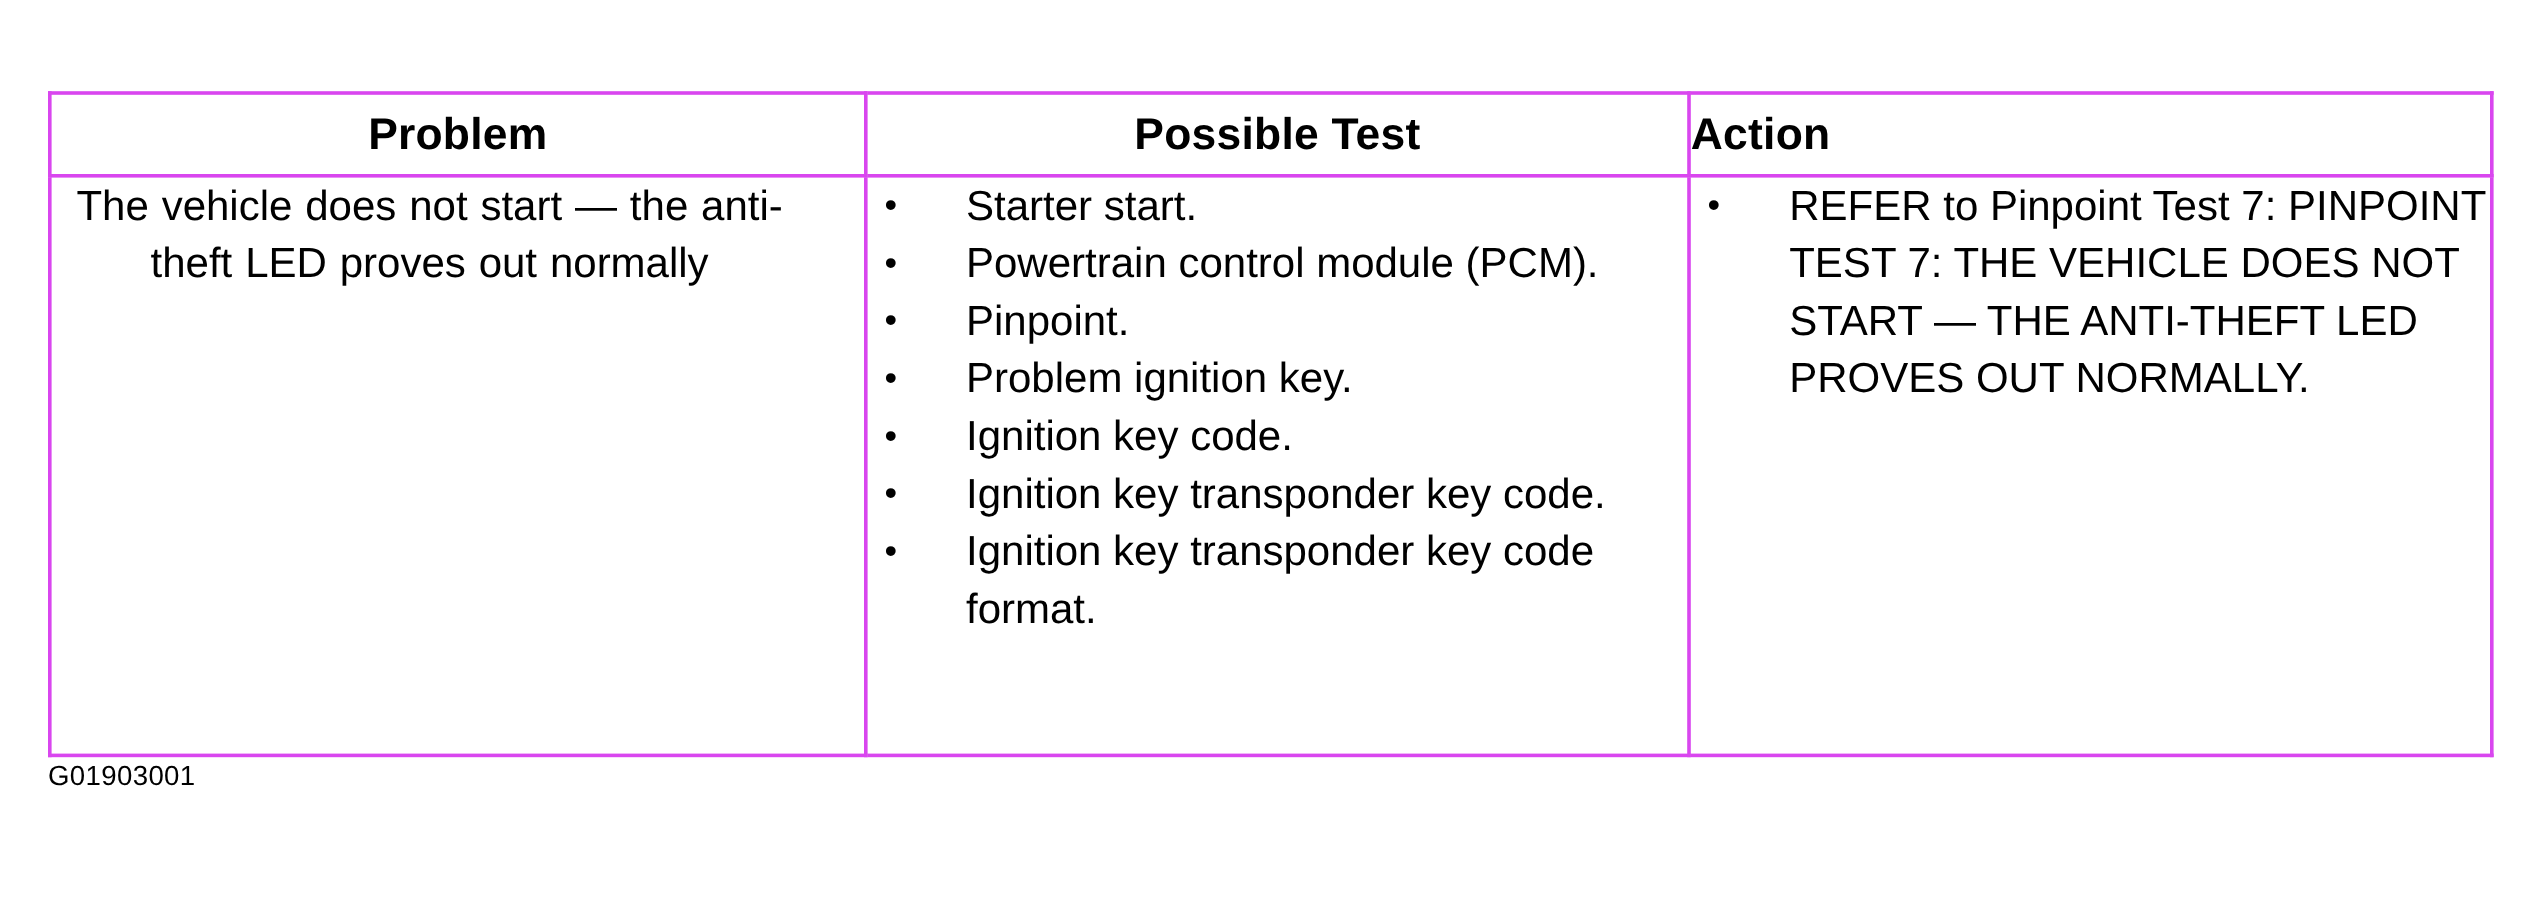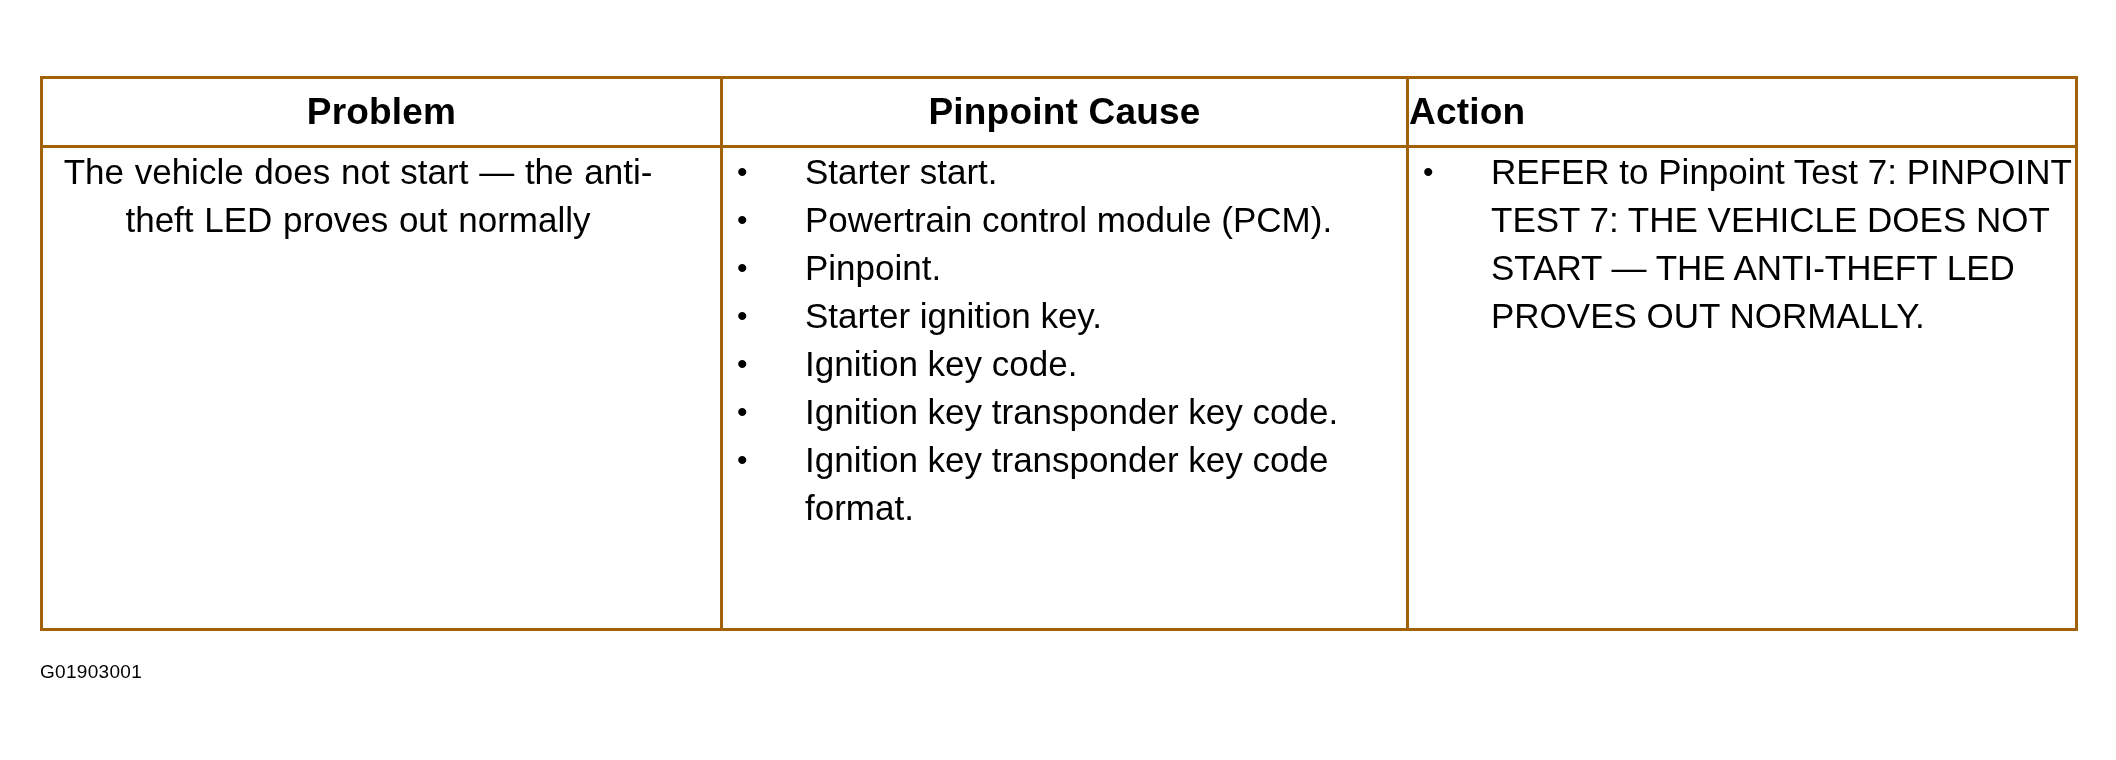--- a/index.html
+++ b/index.html
@@ -35,21 +35,21 @@
     width: 2035px;
     background: #ffffff;
   }
 
   table.diag col.c1 { width: 680px; }
   table.diag col.c2 { width: 686px; }
   table.diag col.c3 { width: 669px; }
 
   table.diag th,
   table.diag td {
-    border: 3px solid #a16207;
+    border: 3px solid #d946ef;
     vertical-align: top;
     padding: 0;
     background: #ffffff;
   }
 
   .hdr-cell {
     height: 66px;
     line-height: 66px;
     font-size: 37px;
     font-weight: bold;
@@ -96,43 +96,43 @@
   }
   ul.bullets li .txt {
     display: block;
   }
 
   .action-list li { padding-left: 82px; max-width: 600px; }
 
   .caption {
     position: absolute;
     left: 40px;
-    top: 659px;
-    font-size: 19px;
+    top: 633px;
+    font-size: 23px;
     line-height: 26px;
     letter-spacing: 0.3px;
     white-space: nowrap;
   }
 </style>
 </head>
 <body>
 
 <div class="page">
 
   <div class="table-wrap">
     <table class="diag">
       <colgroup>
         <col class="c1">
           <col class="c2">
           <col class="c3">
       </colgroup>
       <thead>
         <tr>
           <th class="hdr-cell hdr-center">Problem</th>
-          <th class="hdr-cell hdr-center">Pinpoint Cause</th>
+          <th class="hdr-cell hdr-center">Possible Test</th>
           <th class="hdr-cell hdr-left">Action</th>
         </tr>
       </thead>
       <tbody>
         <tr>
           <td class="body-cell">
             <span class="para">The vehicle does not start — the anti-theft LED proves out normally</span>
           </td>
           <td class="body-cell">
             <ul class="bullets">
@@ -143,21 +143,21 @@
               <li>
                 <span class="dot">•</span>
                 <span class="txt">Powertrain control module (PCM).</span>
               </li>
               <li>
                 <span class="dot">•</span>
                 <span class="txt">Pinpoint.</span>
               </li>
               <li>
                 <span class="dot">•</span>
-                <span class="txt">Starter ignition key.</span>
+                <span class="txt">Problem ignition key.</span>
               </li>
               <li>
                 <span class="dot">•</span>
                 <span class="txt">Ignition key code.</span>
               </li>
               <li>
                 <span class="dot">•</span>
                 <span class="txt">Ignition key transponder key code.</span>
               </li>
               <li>

